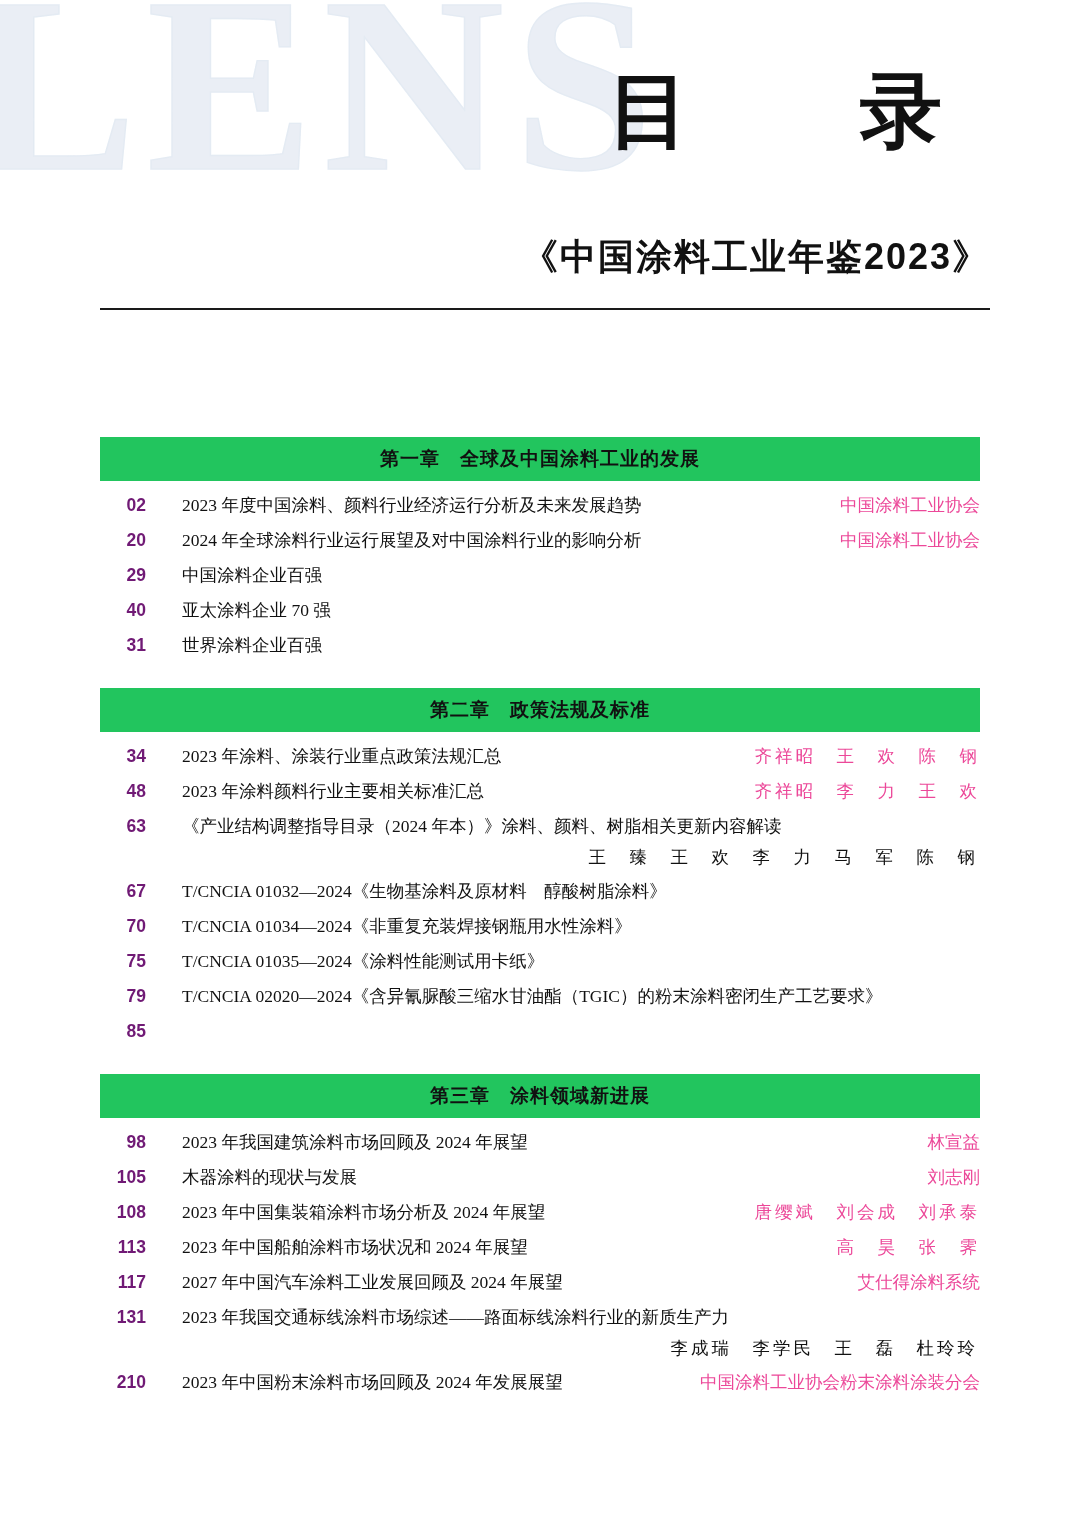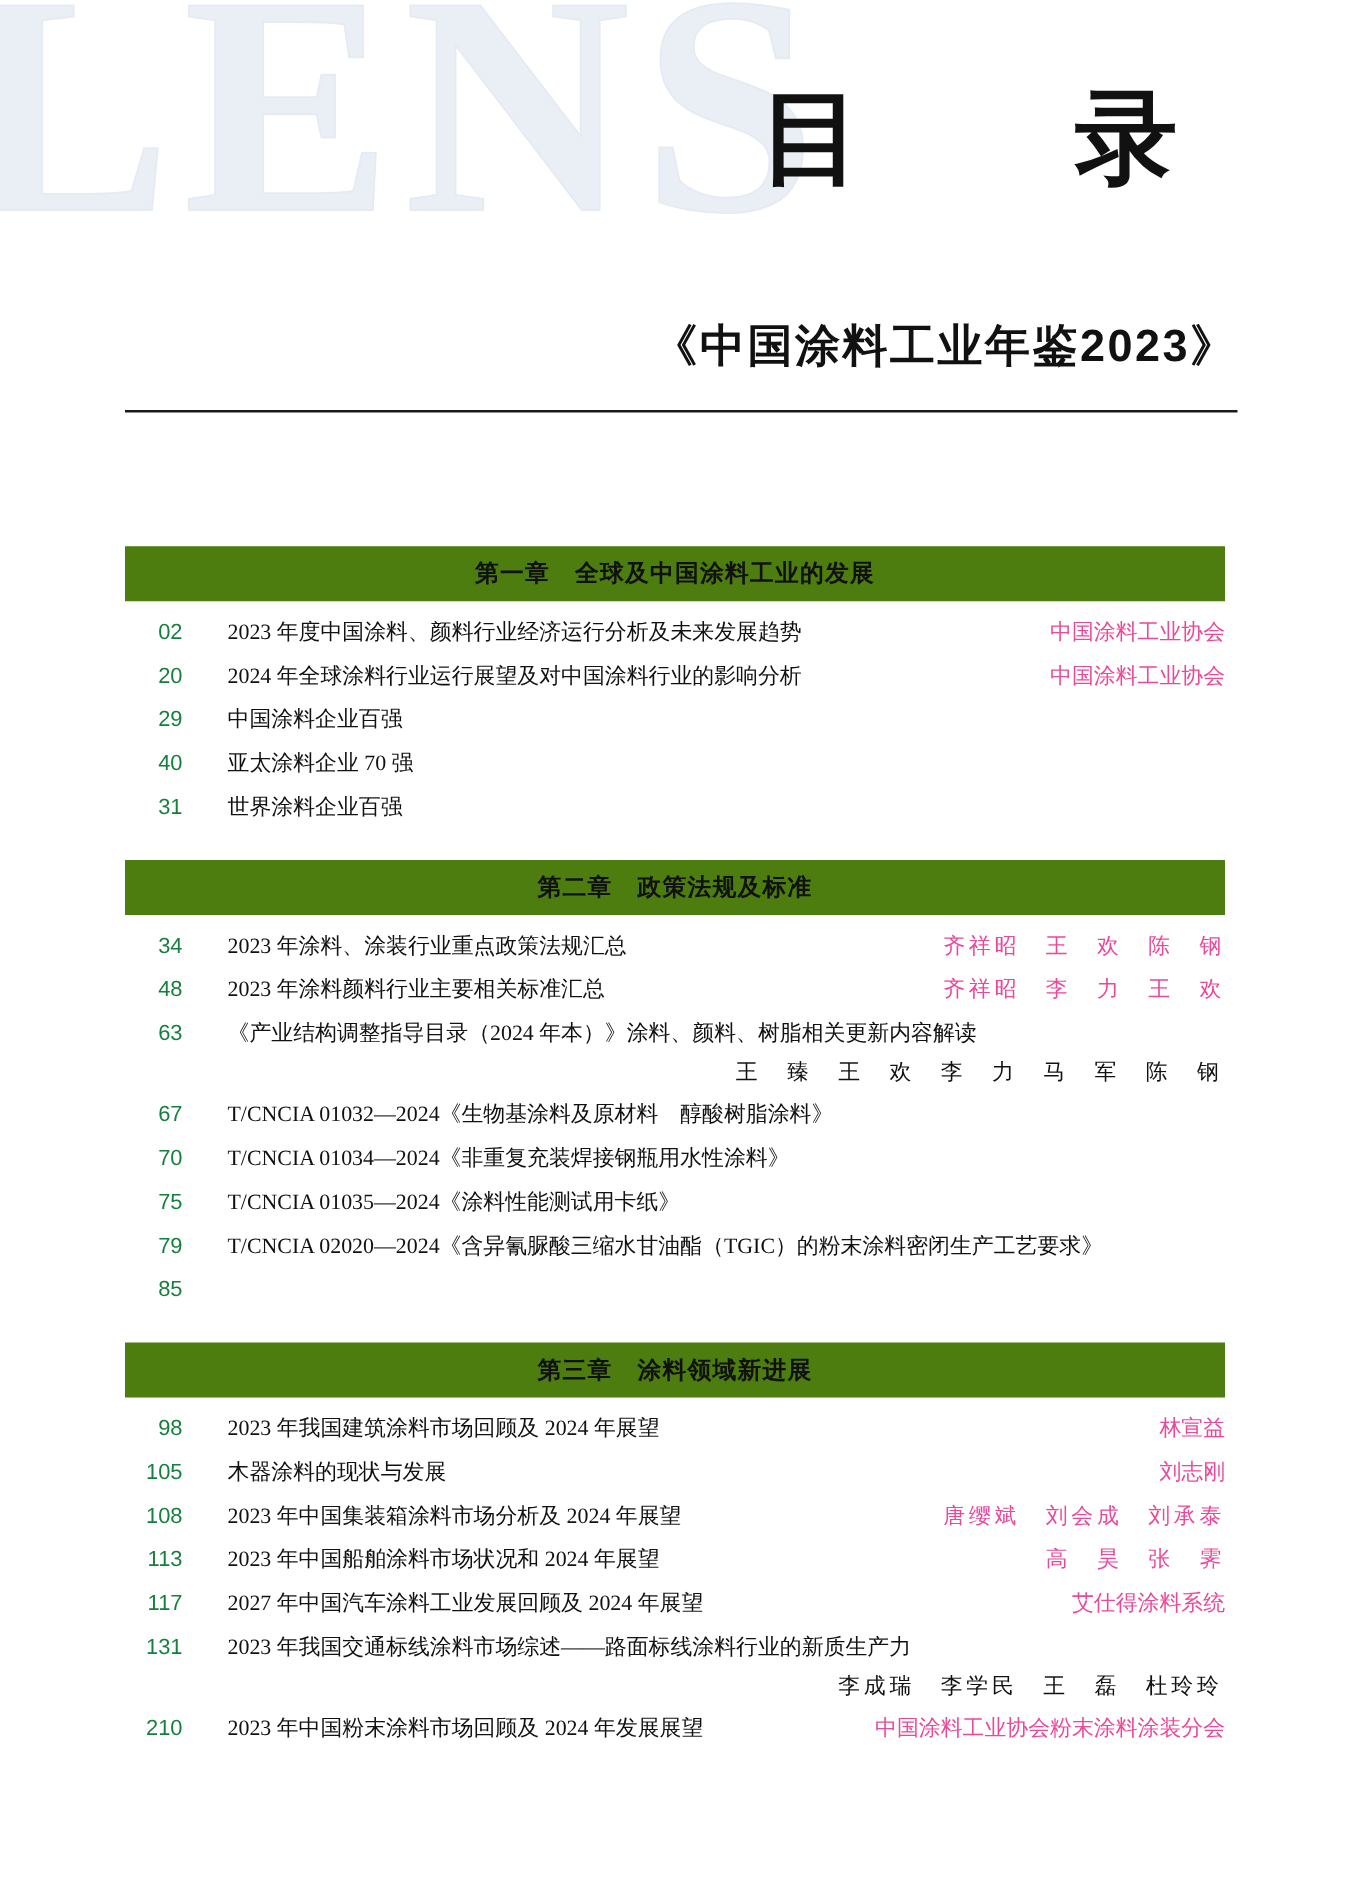--- a/index.html
+++ b/index.html
@@ -55,38 +55,38 @@
     color: #111;
     line-height: 1.25;
     padding-right: 4px;
   }
   .book-title {
     text-align: right;
     font-family: "Liberation Sans", sans-serif;
     font-weight: 700;
     font-size: 36px;
     letter-spacing: 2px;
-    margin-top: 90px;
+    margin-top: 70px;
     color: #111;
   }
   .rule {
     margin-top: 26px;
     border-top: 2px solid #1a1a1a;
     width: 100%;
   }
 
   
   .toc {
     position: absolute;
     top: 437px;
     left: 100px;
     width: 880px;
   }
   .chapter-bar {
-    background: #4d7c0f;
+    background: #22c55e;
     text-align: center;
     font-family: "Liberation Sans", sans-serif;
     font-weight: 700;
     font-size: 19px;
     letter-spacing: 1px;
     padding: 9px 0 9px 0;
     color: #111;
     margin-bottom: 6px;
   }
   .section {
@@ -97,25 +97,25 @@
     align-items: flex-start;
     font-size: 17.5px;
     line-height: 1.6;
     padding: 4px 0 3px 0;
   }
   .entry .pg {
     width: 58px;
     flex: 0 0 58px;
     text-align: right;
     font-family: "Liberation Sans", sans-serif;
-    font-weight: 400;
+    font-weight: 700;
     font-size: 17.5px;
     padding-right: 12px;
     box-sizing: border-box;
-    color: #15803d;
+    color: #701a75;
   }
   .entry .body {
     flex: 1 1 auto;
     display: flex;
     justify-content: space-between;
     align-items: flex-start;
     gap: 18px;
   }
   .entry .ttl {
     flex: 1 1 auto;

